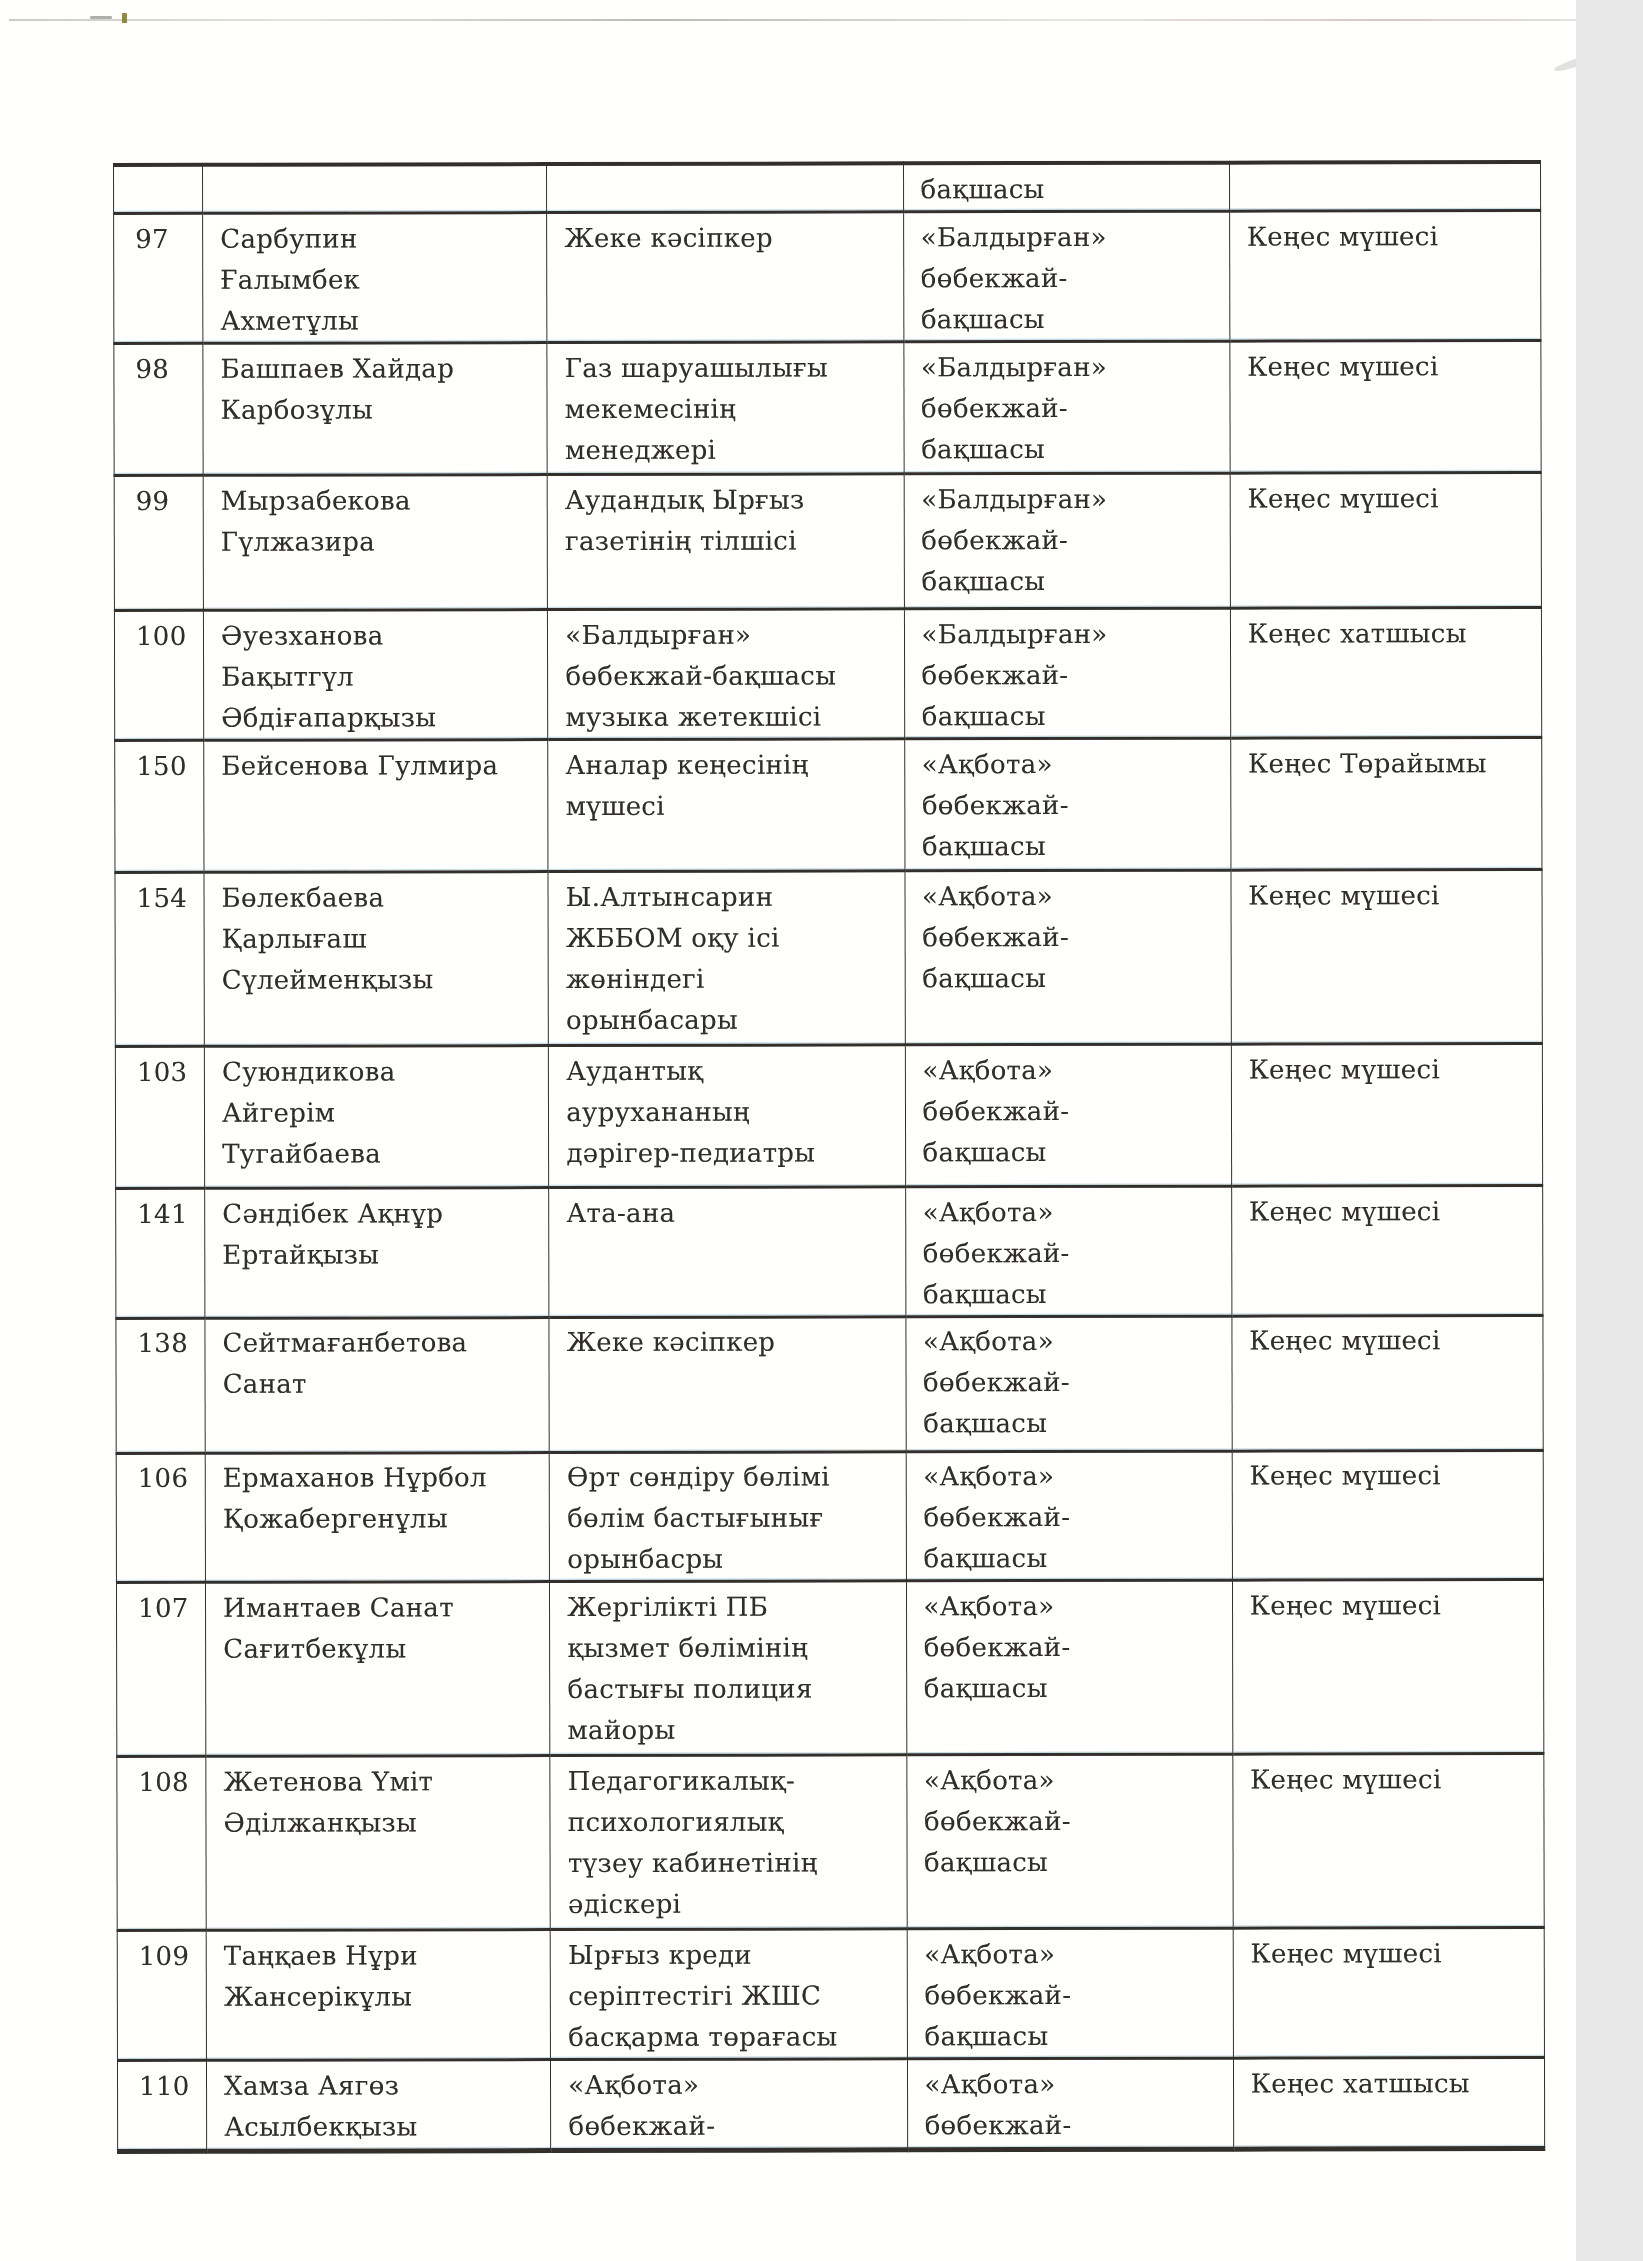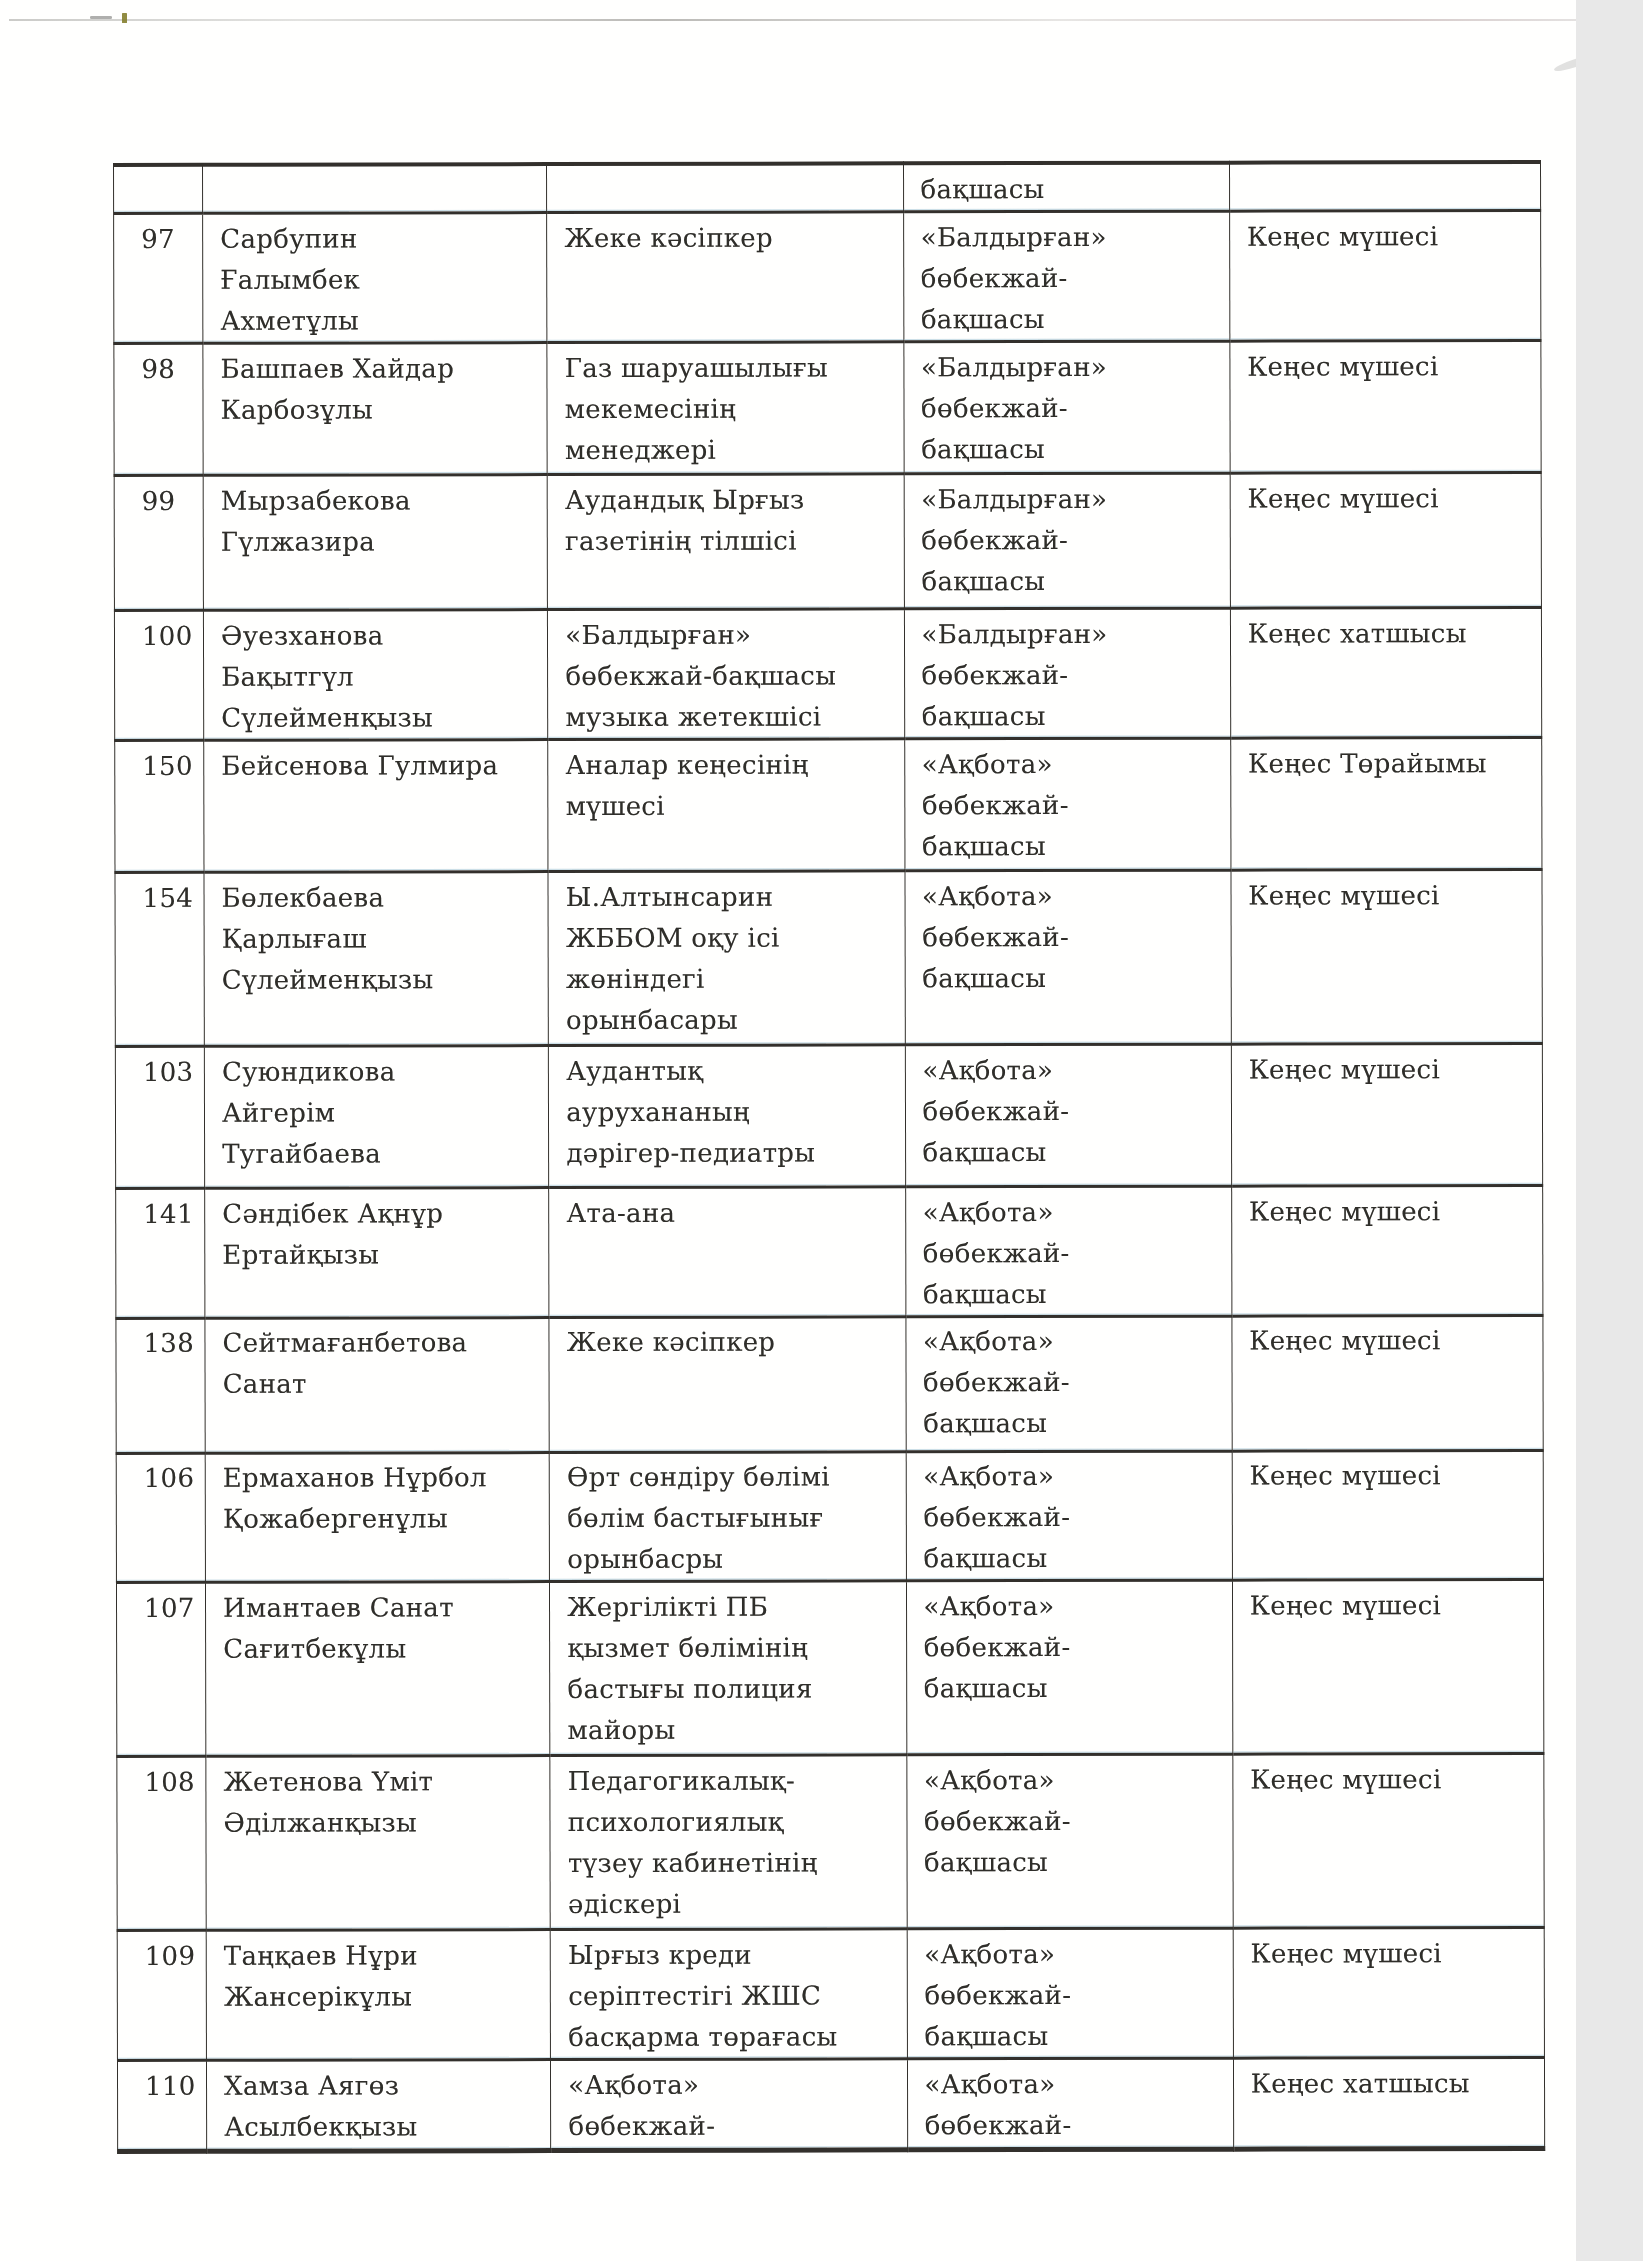--- a/index.html
+++ b/index.html
@@ -76,21 +76,21 @@
     padding:3.9px 11.6px 0 17px;
     white-space:pre-line;
     overflow:hidden;
     border-right:1.9px solid var(--border);
     border-bottom:3.2px solid var(--border);
     box-shadow:inset 0 -1.3px 0 rgba(143,185,204,.45);
     text-shadow:0 0 0.6px rgba(47,46,42,.35);
   }
   table.members tr td:first-child{
     border-left:1.9px solid var(--border);
-    padding-left:27px;
+    padding-left:21px;
   }
   table.members tr:first-child td{
     border-top:4.5px solid var(--border);
   }
   table.members tr:last-child td{
     border-bottom:5.2px solid var(--border);
   }
 </style>
 </head>
 <body>
@@ -152,21 +152,21 @@
 газетінің тілшісі</td>
           <td>«Балдырған»
 бөбекжай-
 бақшасы</td>
           <td>Кеңес мүшесі</td>
         </tr>
         <tr style="height:126px">
           <td>100</td>
           <td>Әуезханова
 Бақытгүл
-Сүлейменқызы</td>
+Әбдіғапарқызы</td>
           <td>«Балдырған»
 бөбекжай-бақшасы
 музыка жетекшісі</td>
           <td>«Балдырған»
 бөбекжай-
 бақшасы</td>
           <td>Кеңес хатшысы</td>
         </tr>
         <tr style="height:132px">
           <td>150</td>

